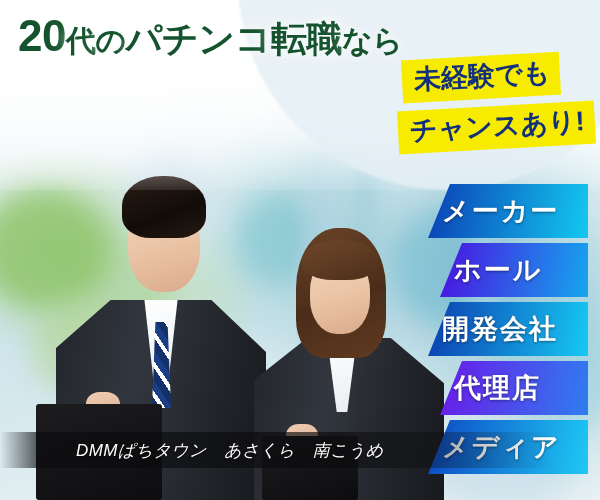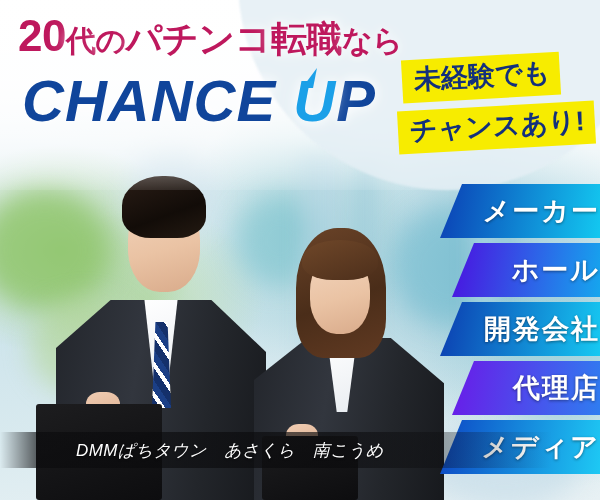--- a/index.html
+++ b/index.html
@@ -66,21 +66,21 @@
     position: absolute;
     background: repeating-linear-gradient(56deg, #14306b 0 7px, #ffffff 7px 11px, #1b3f86 11px 17px);
   }
   .bag { position: absolute; background: linear-gradient(160deg, #1d1d1f 0%, #0d0d0f 100%); border-radius: 3px; }
   .hand { position: absolute; background: linear-gradient(160deg, #f0cdb3 0%, #dcae8f 100%); border-radius: 40%; }
 
   
   .headline {
     position: absolute;
     left: 18px; top: 14px;
-    color: #be185d;
+    color: #14532d;
     font-weight: 700;
     letter-spacing: -0.5px;
     white-space: nowrap;
     text-shadow: 0 0 10px rgba(255,255,255,0.95), 0 0 20px rgba(255,255,255,0.8);
   }
   .headline .big { font-size: 44px; line-height: 1; }
   .headline .mid { font-size: 36px; line-height: 1; }
   .headline .sml { font-size: 30px; line-height: 1; }
 
   
@@ -123,25 +123,25 @@
     line-height: 1;
     padding: 7px 10px 9px 12px;
     white-space: nowrap;
   }
   .badge-line.one { left: 402px; top: 56px; transform: rotate(-3.2deg); }
   .badge-line.two { left: 398px; top: 106px; transform: rotate(-3.2deg); }
 
   
   .cat {
     position: absolute;
-    right: 0;
+    right: 12px;
     height: 54px;
     display: flex;
     align-items: center;
-    justify-content: flex-end;
+    justify-content: flex-start;
     color: #ffffff;
     font-size: 27px;
     font-weight: 700;
     letter-spacing: 2px;
     white-space: nowrap;
     clip-path: polygon(22px 0, 100% 0, 100% 100%, 0 100%);
     text-shadow: 0 1px 3px rgba(0,0,0,0.45);
     padding-left: 14px;
     box-sizing: border-box;
   }
@@ -205,24 +205,20 @@
     <div class="bag" style="left:262px; top:436px; width:96px; height:64px;"></div>
   </div>
 
   <div class="top-wash"></div>
   <div class="corner-arc"></div>
 
   <div class="headline">
     <span class="big">20</span><span class="sml">代</span><span class="sml">の</span><span class="mid">パチンコ</span><span class="mid">転職</span><span class="sml">なら</span>
   </div>
 
-  <div class="logo">
-    <span>CHANCE</span>
-    <span class="up-u">U</span><span class="up-p">P</span>
-  </div>
 
   <div class="badge">
     <div class="badge-line one">未経験でも</div>
     <div class="badge-line two">チャンスあり!</div>
   </div>
 
   <div id="cats">
       <div class="cat" style="top: 184px; width: 160px; background: linear-gradient(100deg, rgb(11, 63, 180) 0%, rgb(19, 200, 240) 100%);">
         <span>メーカー</span>
       </div>

